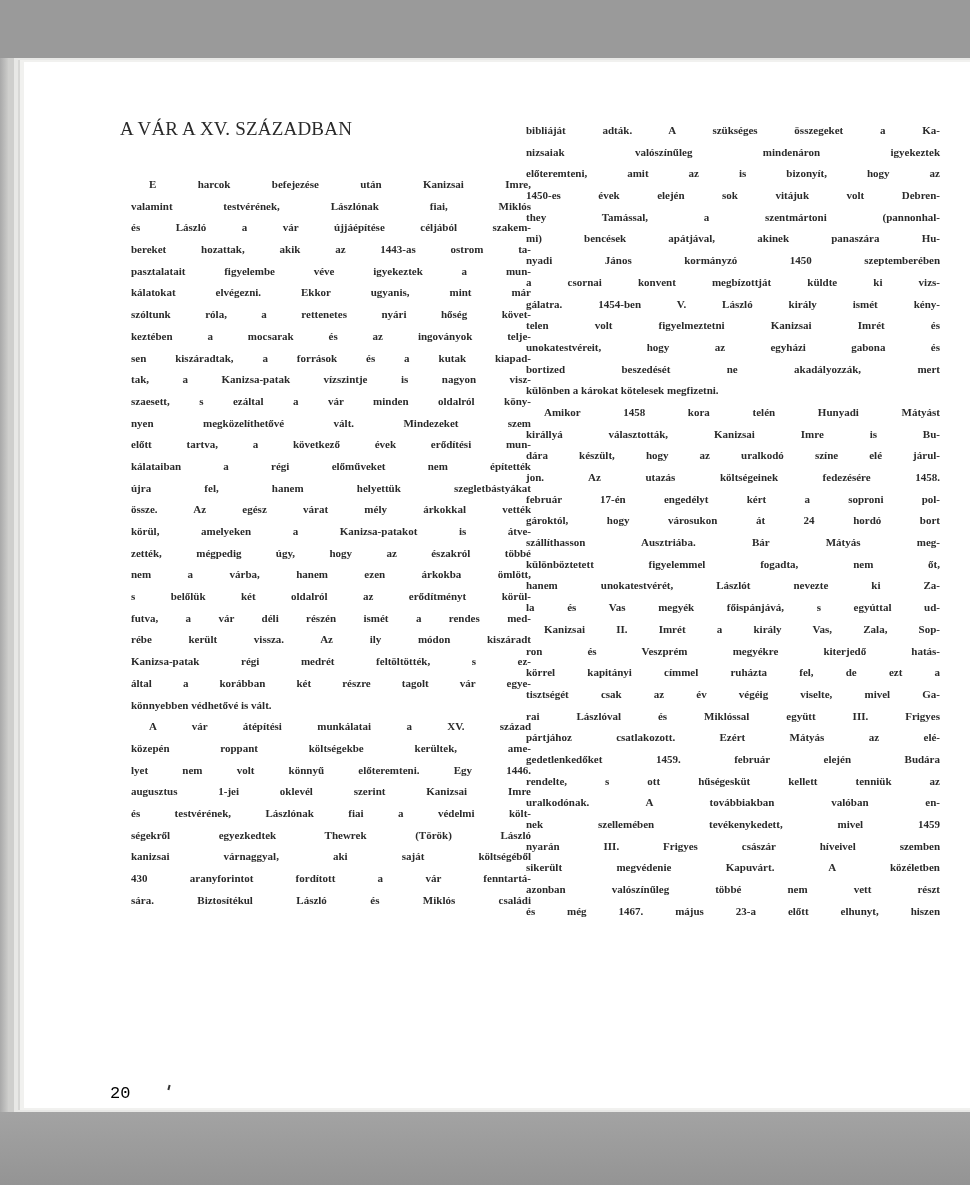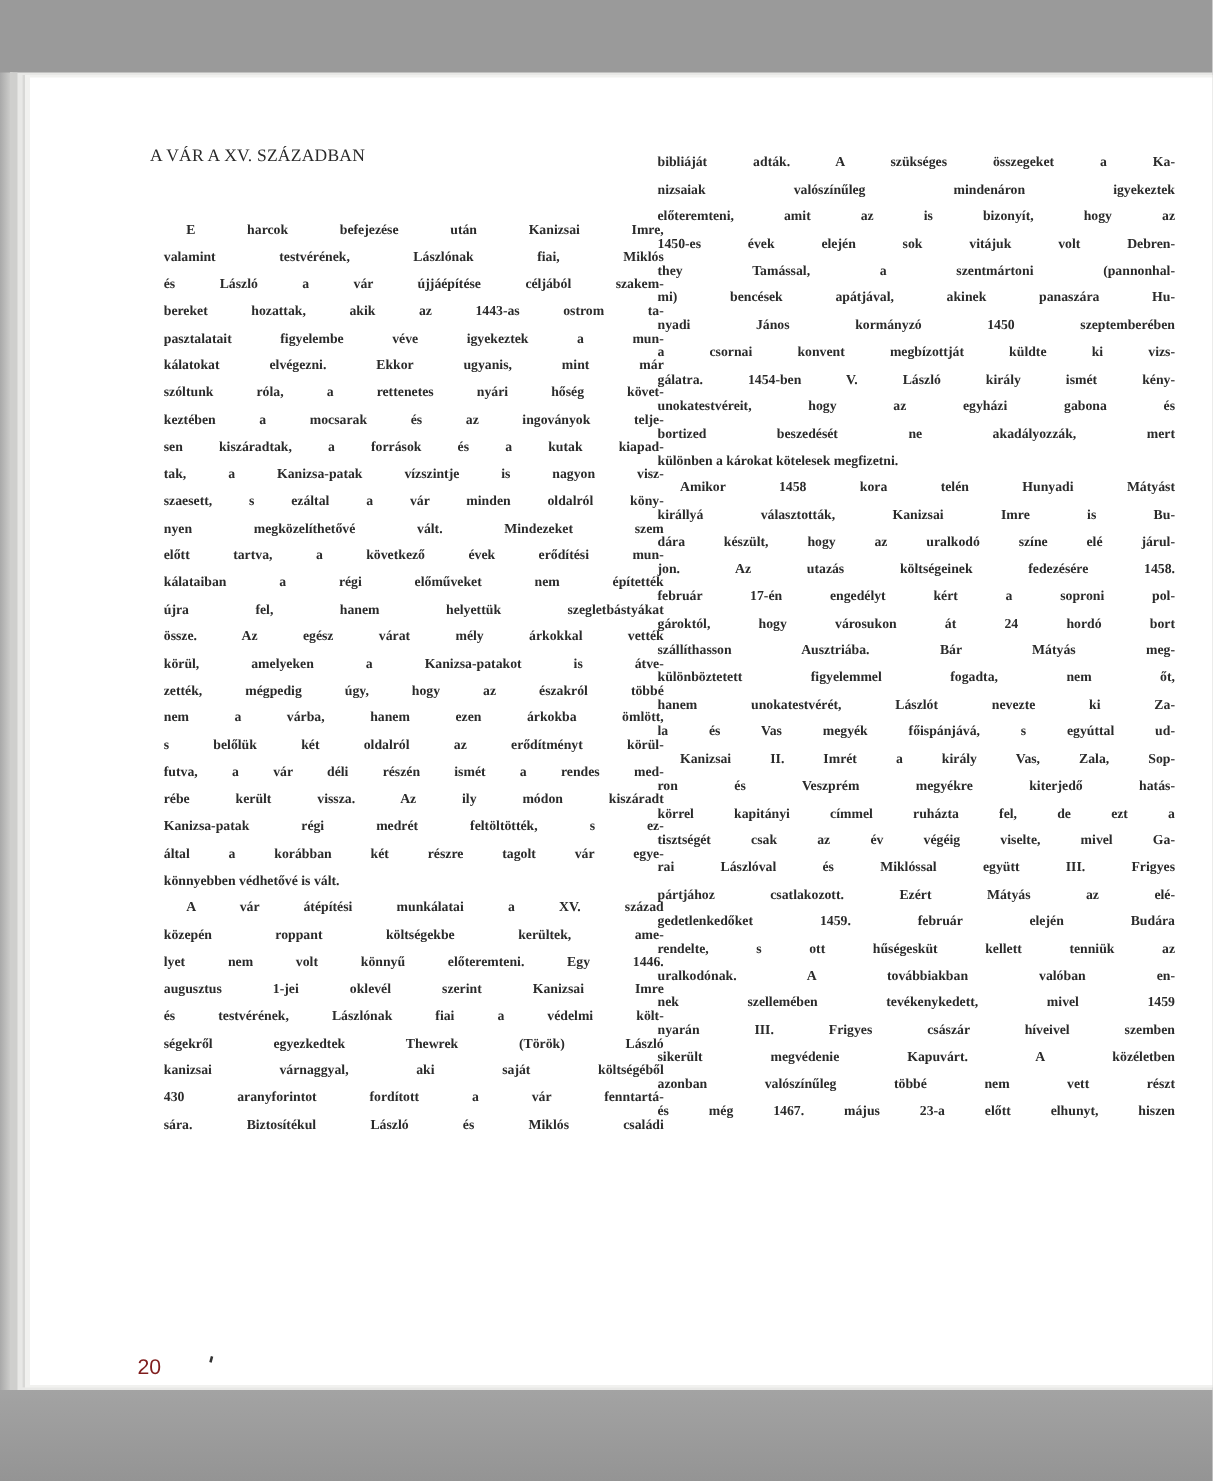--- a/index.html
+++ b/index.html
@@ -25,39 +25,39 @@
   .bottom-shadow {
     position: absolute; left: 0; top: 1112px; width: 970px; height: 73px;
     background: linear-gradient(#a3a3a3, #949494);
   }
   .left-edge {
     position: absolute; left: 0; top: 58px; width: 10px; height: 1056px;
     background: linear-gradient(90deg, #a9a9a9, #d4d4d2);
   }
   .heading {
     position: absolute; left: 120px; top: 118px;
-    font-size: 14px; letter-spacing: 0.2px; color: #2a2a2a;
+    font-size: 19px; letter-spacing: 0.2px; color: #2a2a2a;
     white-space: nowrap;
   }
   .col {
     position: absolute; width: 400px;
     font-size: 11px; line-height: 21.7px; color: #2b2b2b; font-weight: bold;
   }
   .col.left { left: 118px; top: 174px; margin-left: 13px; }
   .col.right { left: 526px; top: 120px; width: 414px; }
   .line {
     display: block; text-align: justify; text-align-last: justify;
     white-space: nowrap; height: 21.7px;
   }
   .line.last { text-align-last: left; }
   .line.indent { padding-left: 18px; }
   .page-number {
     position: absolute; left: 110px; top: 1084px;
-    font-family: Liberation Sans, sans-serif;
-    font-size: 17px; color: #7f1d1d;
+    font-family: Liberation Mono, monospace;
+    font-size: 17px; color: #000000;
   }
   .speck {
     position: absolute; left: 168px; top: 1085px; width: 2px; height: 5px;
     background: #333; transform: rotate(15deg);
   }
 </style>
 </head>
 <body>
 
 <div class="left-edge"></div>
@@ -107,20 +107,21 @@
 <div class="col right" id="right-col">
     <span class="line">bibliáját adták. A szükséges összegeket a Ka-</span>
     <span class="line">nizsaiak valószínűleg mindenáron igyekeztek</span>
     <span class="line">előteremteni, amit az is bizonyít, hogy az</span>
     <span class="line">1450-es évek elején sok vitájuk volt Debren-</span>
     <span class="line">they Tamással, a szentmártoni (pannonhal-</span>
     <span class="line">mi) bencések apátjával, akinek panaszára Hu-</span>
     <span class="line">nyadi János kormányzó 1450 szeptemberében</span>
     <span class="line">a csornai konvent megbízottját küldte ki vizs-</span>
     <span class="line">gálatra. 1454-ben V. László király ismét kény-</span>
+    <span class="line">telen volt figyelmeztetni Kanizsai Imrét és</span>
     <span class="line">unokatestvéreit, hogy az egyházi gabona és</span>
     <span class="line">bortized beszedését ne akadályozzák, mert</span>
     <span class="line last">különben a károkat kötelesek megfizetni.</span>
     <span class="line indent">Amikor 1458 kora telén Hunyadi Mátyást</span>
     <span class="line">királlyá választották, Kanizsai Imre is Bu-</span>
     <span class="line">dára készült, hogy az uralkodó színe elé járul-</span>
     <span class="line">jon. Az utazás költségeinek fedezésére 1458.</span>
     <span class="line">február 17-én engedélyt kért a soproni pol-</span>
     <span class="line">gároktól, hogy városukon át 24 hordó bort</span>
     <span class="line">szállíthasson Ausztriába. Bár Mátyás meg-</span>

